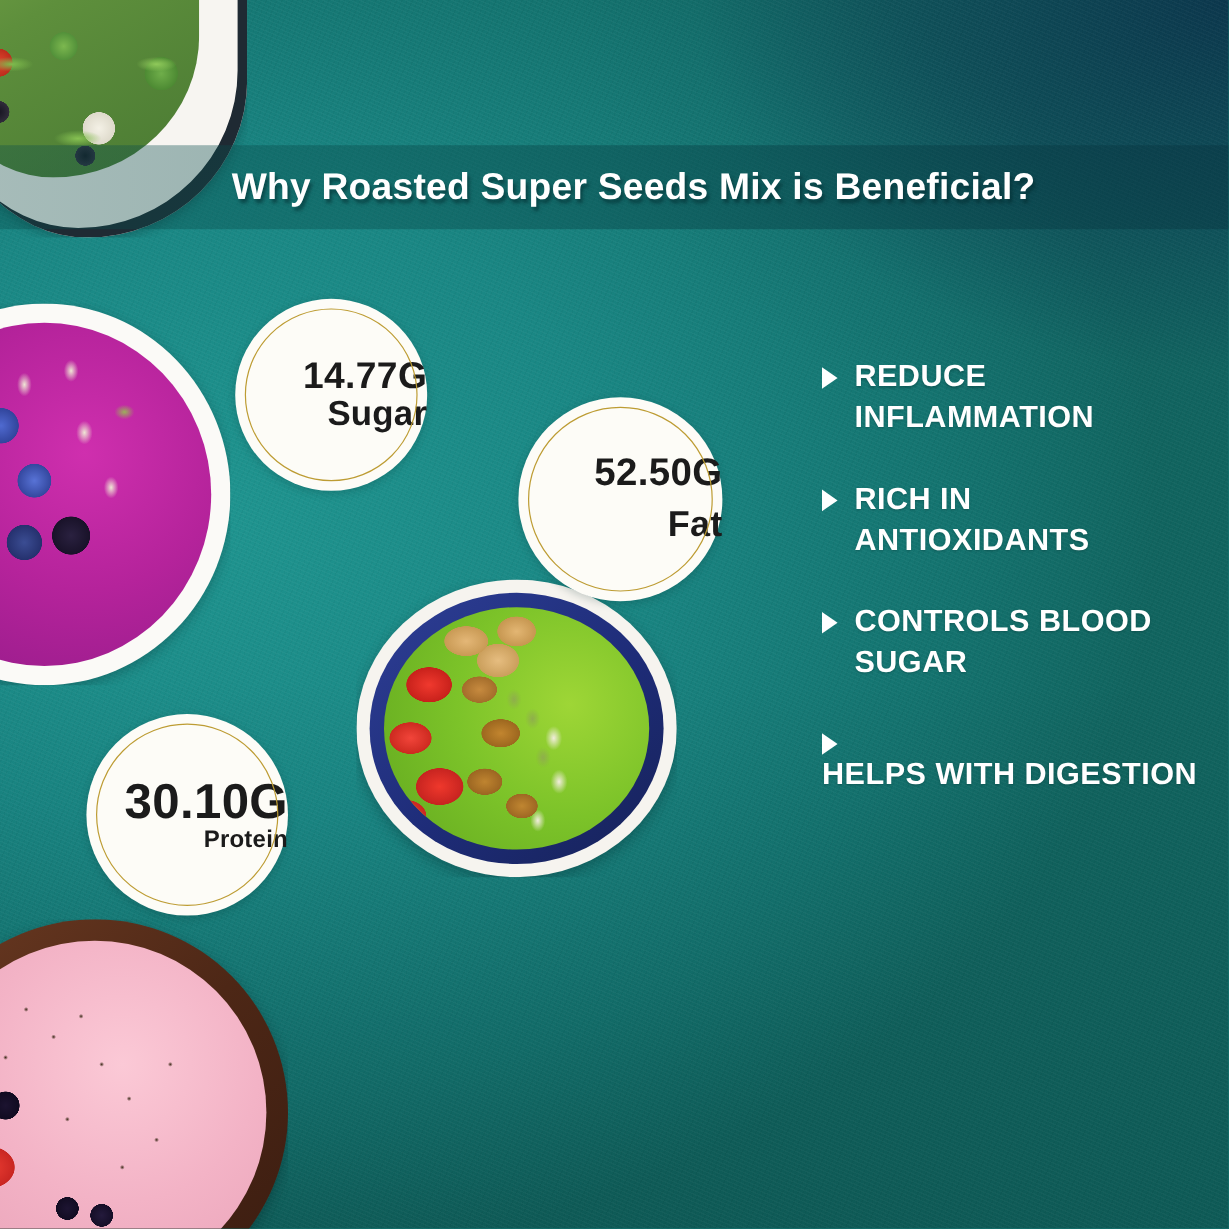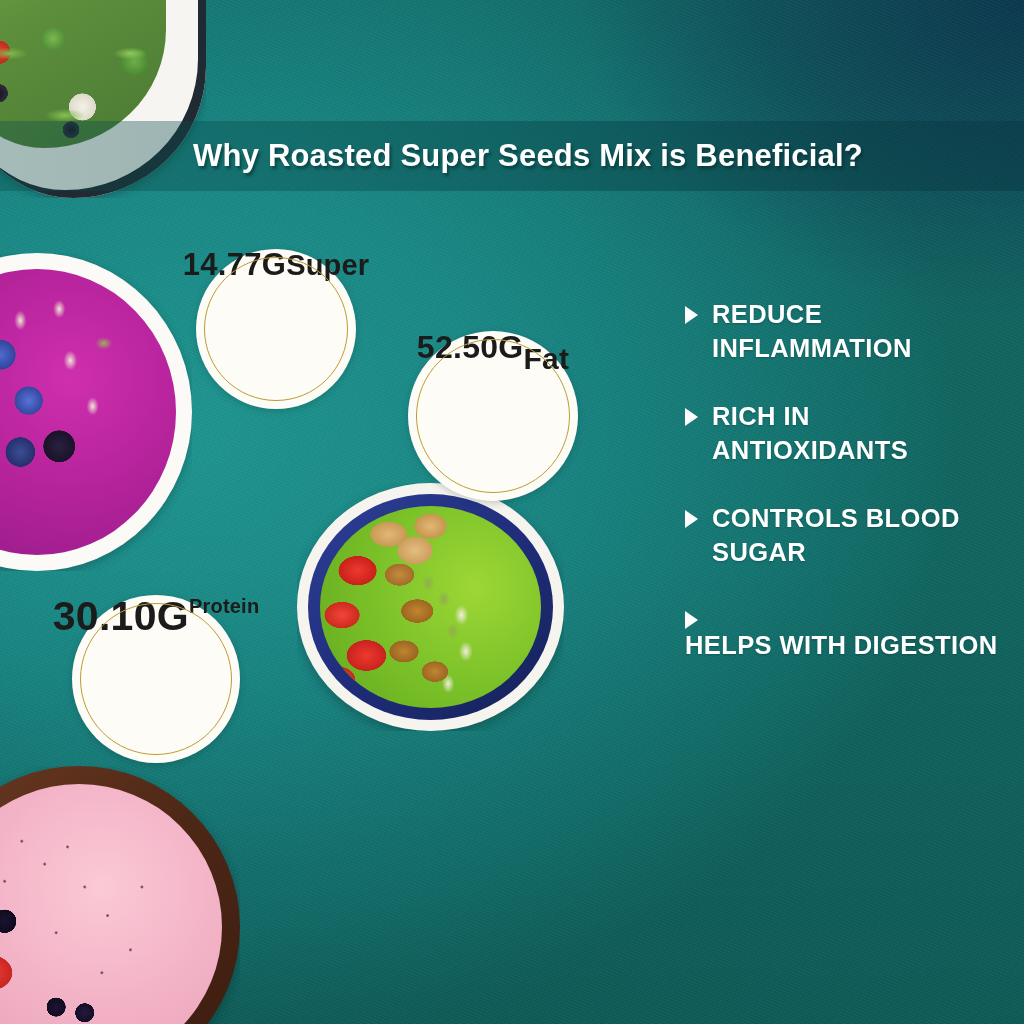--- a/index.html
+++ b/index.html
@@ -72,21 +72,22 @@
     white-space: nowrap;
   }
 
   
   .badge {
     position: absolute;
     border-radius: 50%;
     background: #fdfcf7;
     box-shadow: 0 2px 7px rgba(0,40,40,0.22);
     display: flex;
-    align-items: flex-start;
+    flex-direction: column;
+    align-items: flex-end;
     justify-content: center;
   }
   .badge::after {
     content: "";
     position: absolute;
     inset: 8px;
     border-radius: 50%;
     border: 1.6px solid #bd9c33;
     pointer-events: none;
   }
@@ -97,21 +98,21 @@
     letter-spacing: 0.3px;
   }
   .badge .b-label {
     color: #1b1b1b;
     font-weight: bold;
     line-height: 1.12;
     letter-spacing: 0.2px;
   }
 
   #badge-fiber   { left: 196px; top: 249px;  width: 160px; height: 160px; }
-  #badge-fat     { left: 408px; top: 331px;  width: 170px; height: 170px; }
+  #badge-fat     { left: 432px; top: 331px;  width: 170px; height: 170px; }
   #badge-protein { left: 72px;  top: 595px;  width: 168px; height: 168px; }
   #badge-sugar   { left: 337px; top: 808px;  width: 166px; height: 166px; }
 
   #badge-fiber   .b-value { font-size: 31px; }
   #badge-fiber   .b-label { font-size: 29px; }
   #badge-fat     .b-value { font-size: 32px; }
   #badge-fat     .b-label { font-size: 30px; margin-top: 11px; }
   #badge-protein .b-value { font-size: 41px; }
   #badge-protein .b-label { font-size: 20px; }
   #badge-sugar   .b-value { font-size: 30px; }
@@ -329,21 +330,21 @@
     <div class="shell"></div>
     <div class="inner"></div>
     <div class="fruits"></div>
   </div>
 
   <div class="title-band"></div>
   <div class="title-text">Why Roasted Super Seeds Mix is Beneficial?</div>
 
   <div class="badge" id="badge-fiber">
     <div class="b-value">14.77G</div>
-    <div class="b-label">Super</div>
+    <div class="b-label">Sugar</div>
   </div>
 
   <div class="badge" id="badge-fat">
     <div class="b-value">52.50G</div>
     <div class="b-label">Fat</div>
   </div>
 
   <div class="badge" id="badge-protein">
     <div class="b-value">30.10G</div>
     <div class="b-label">Protein</div>

